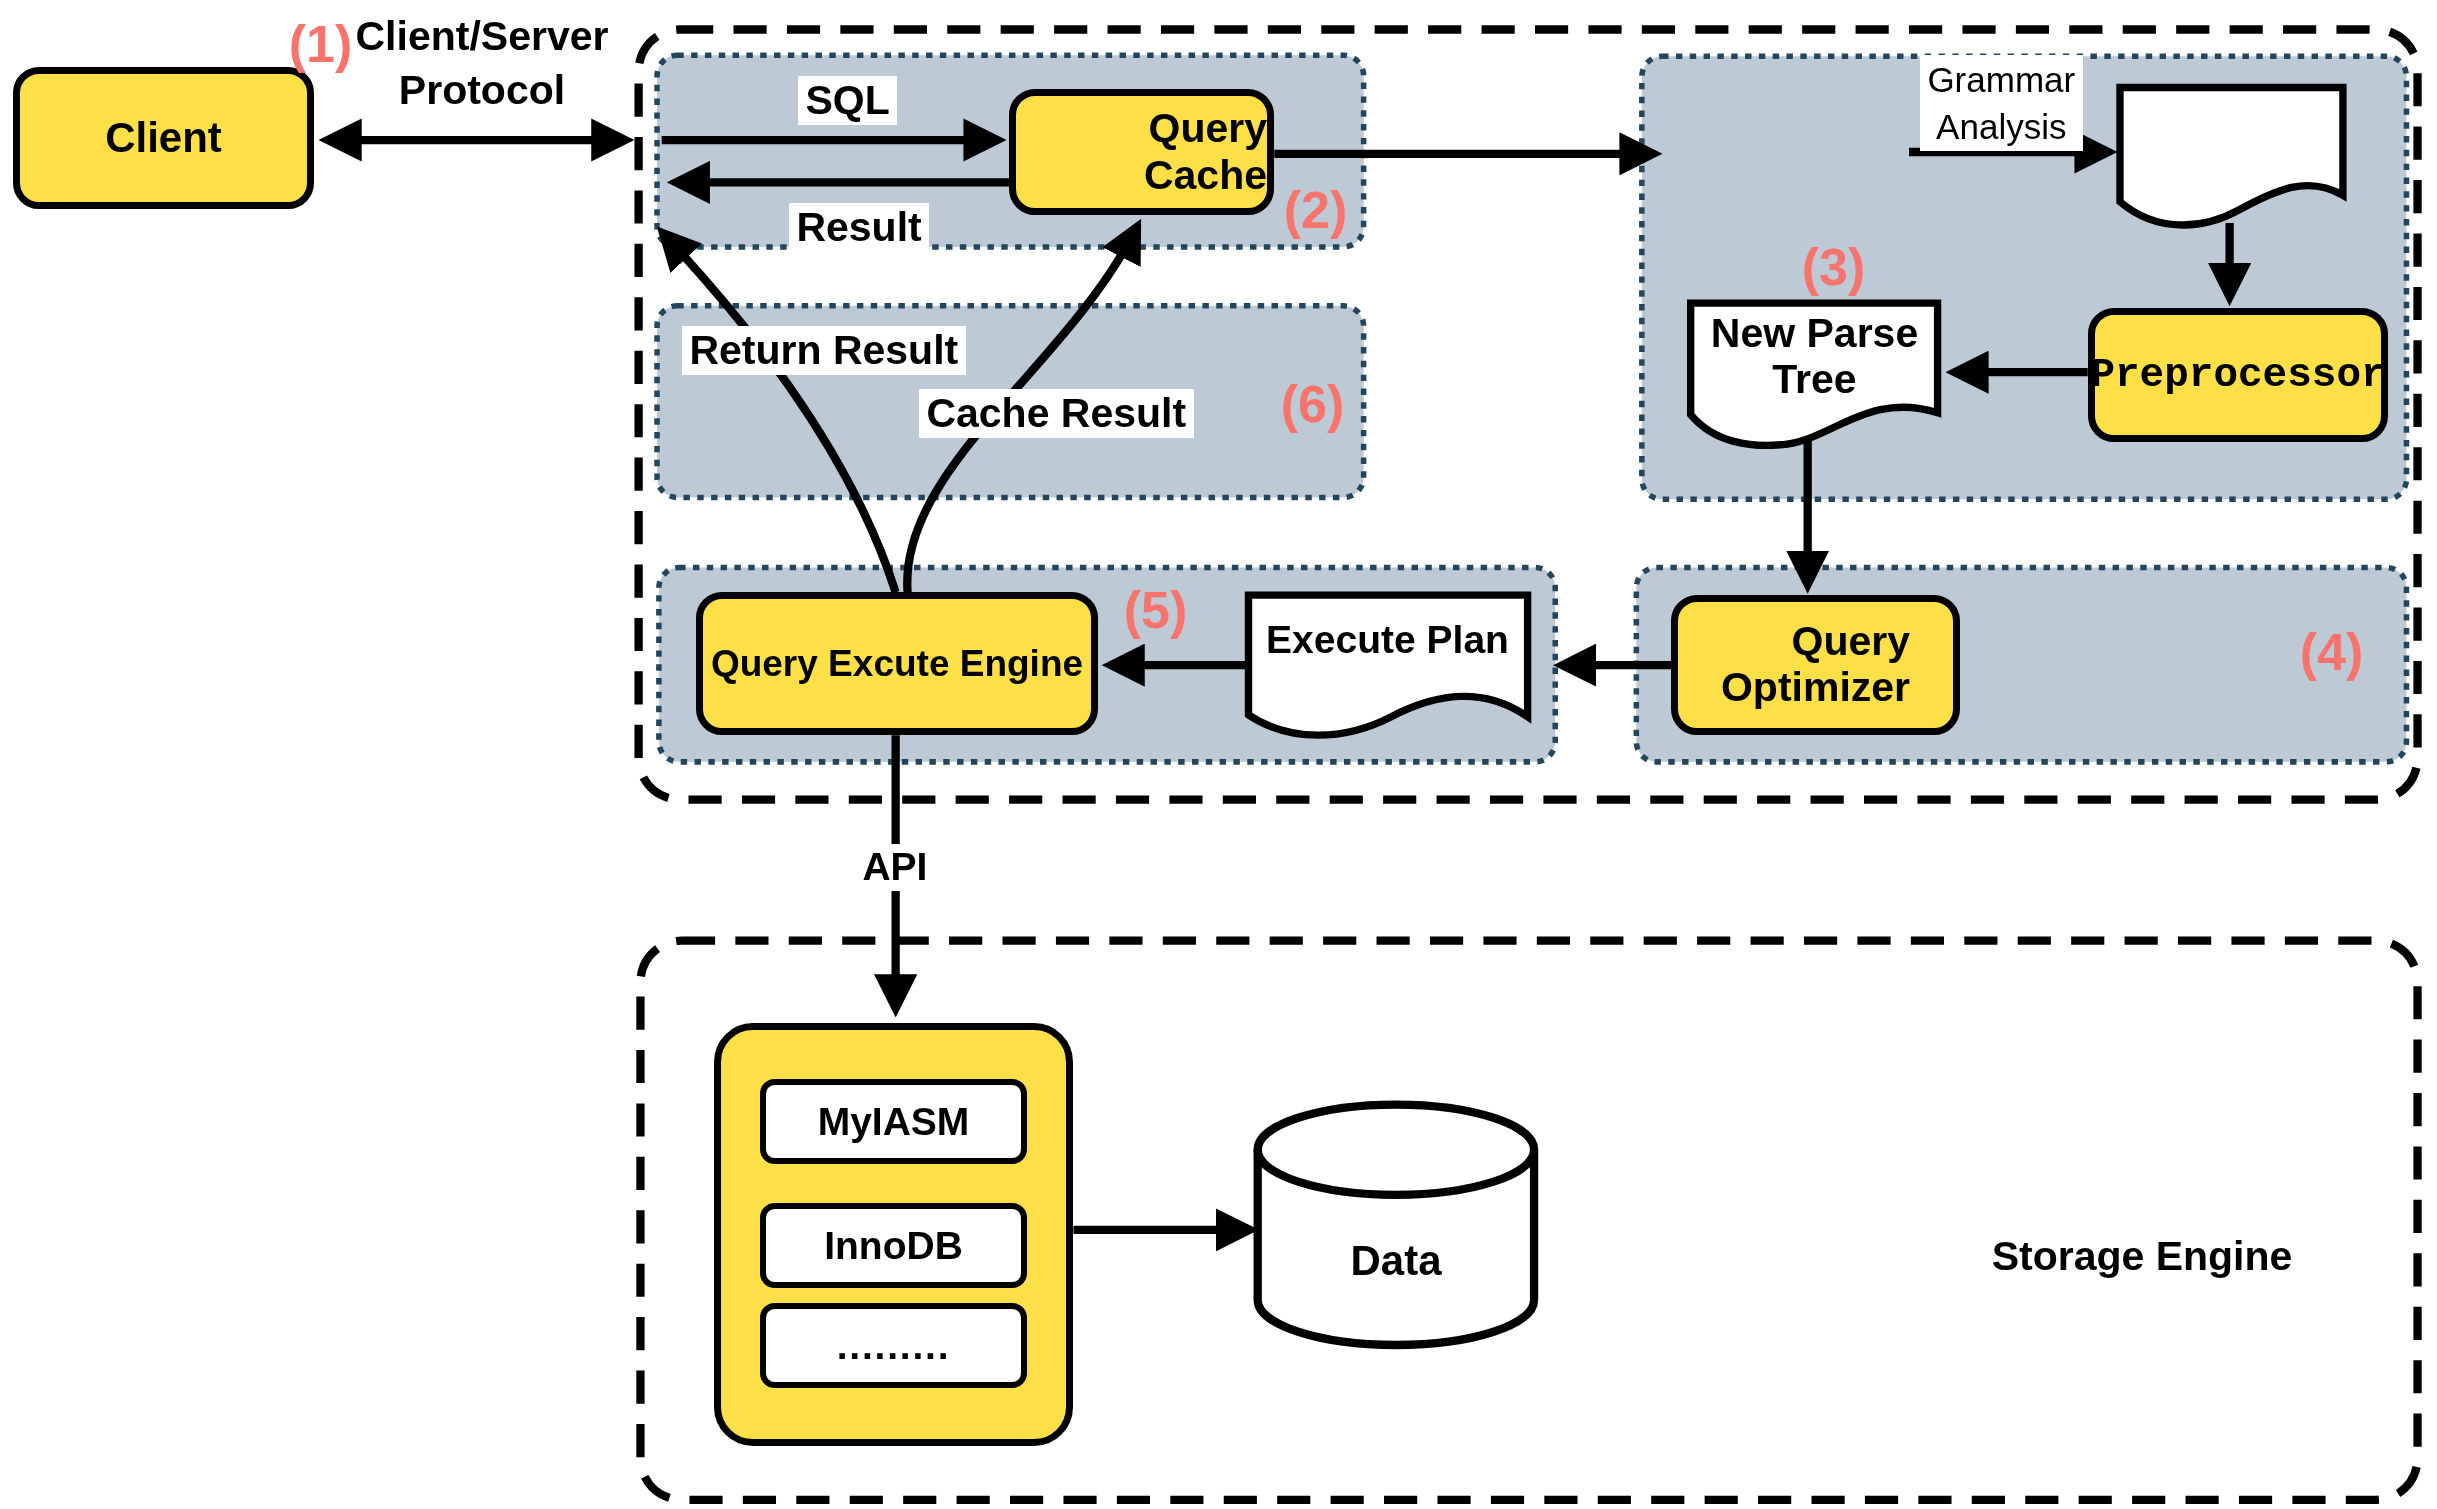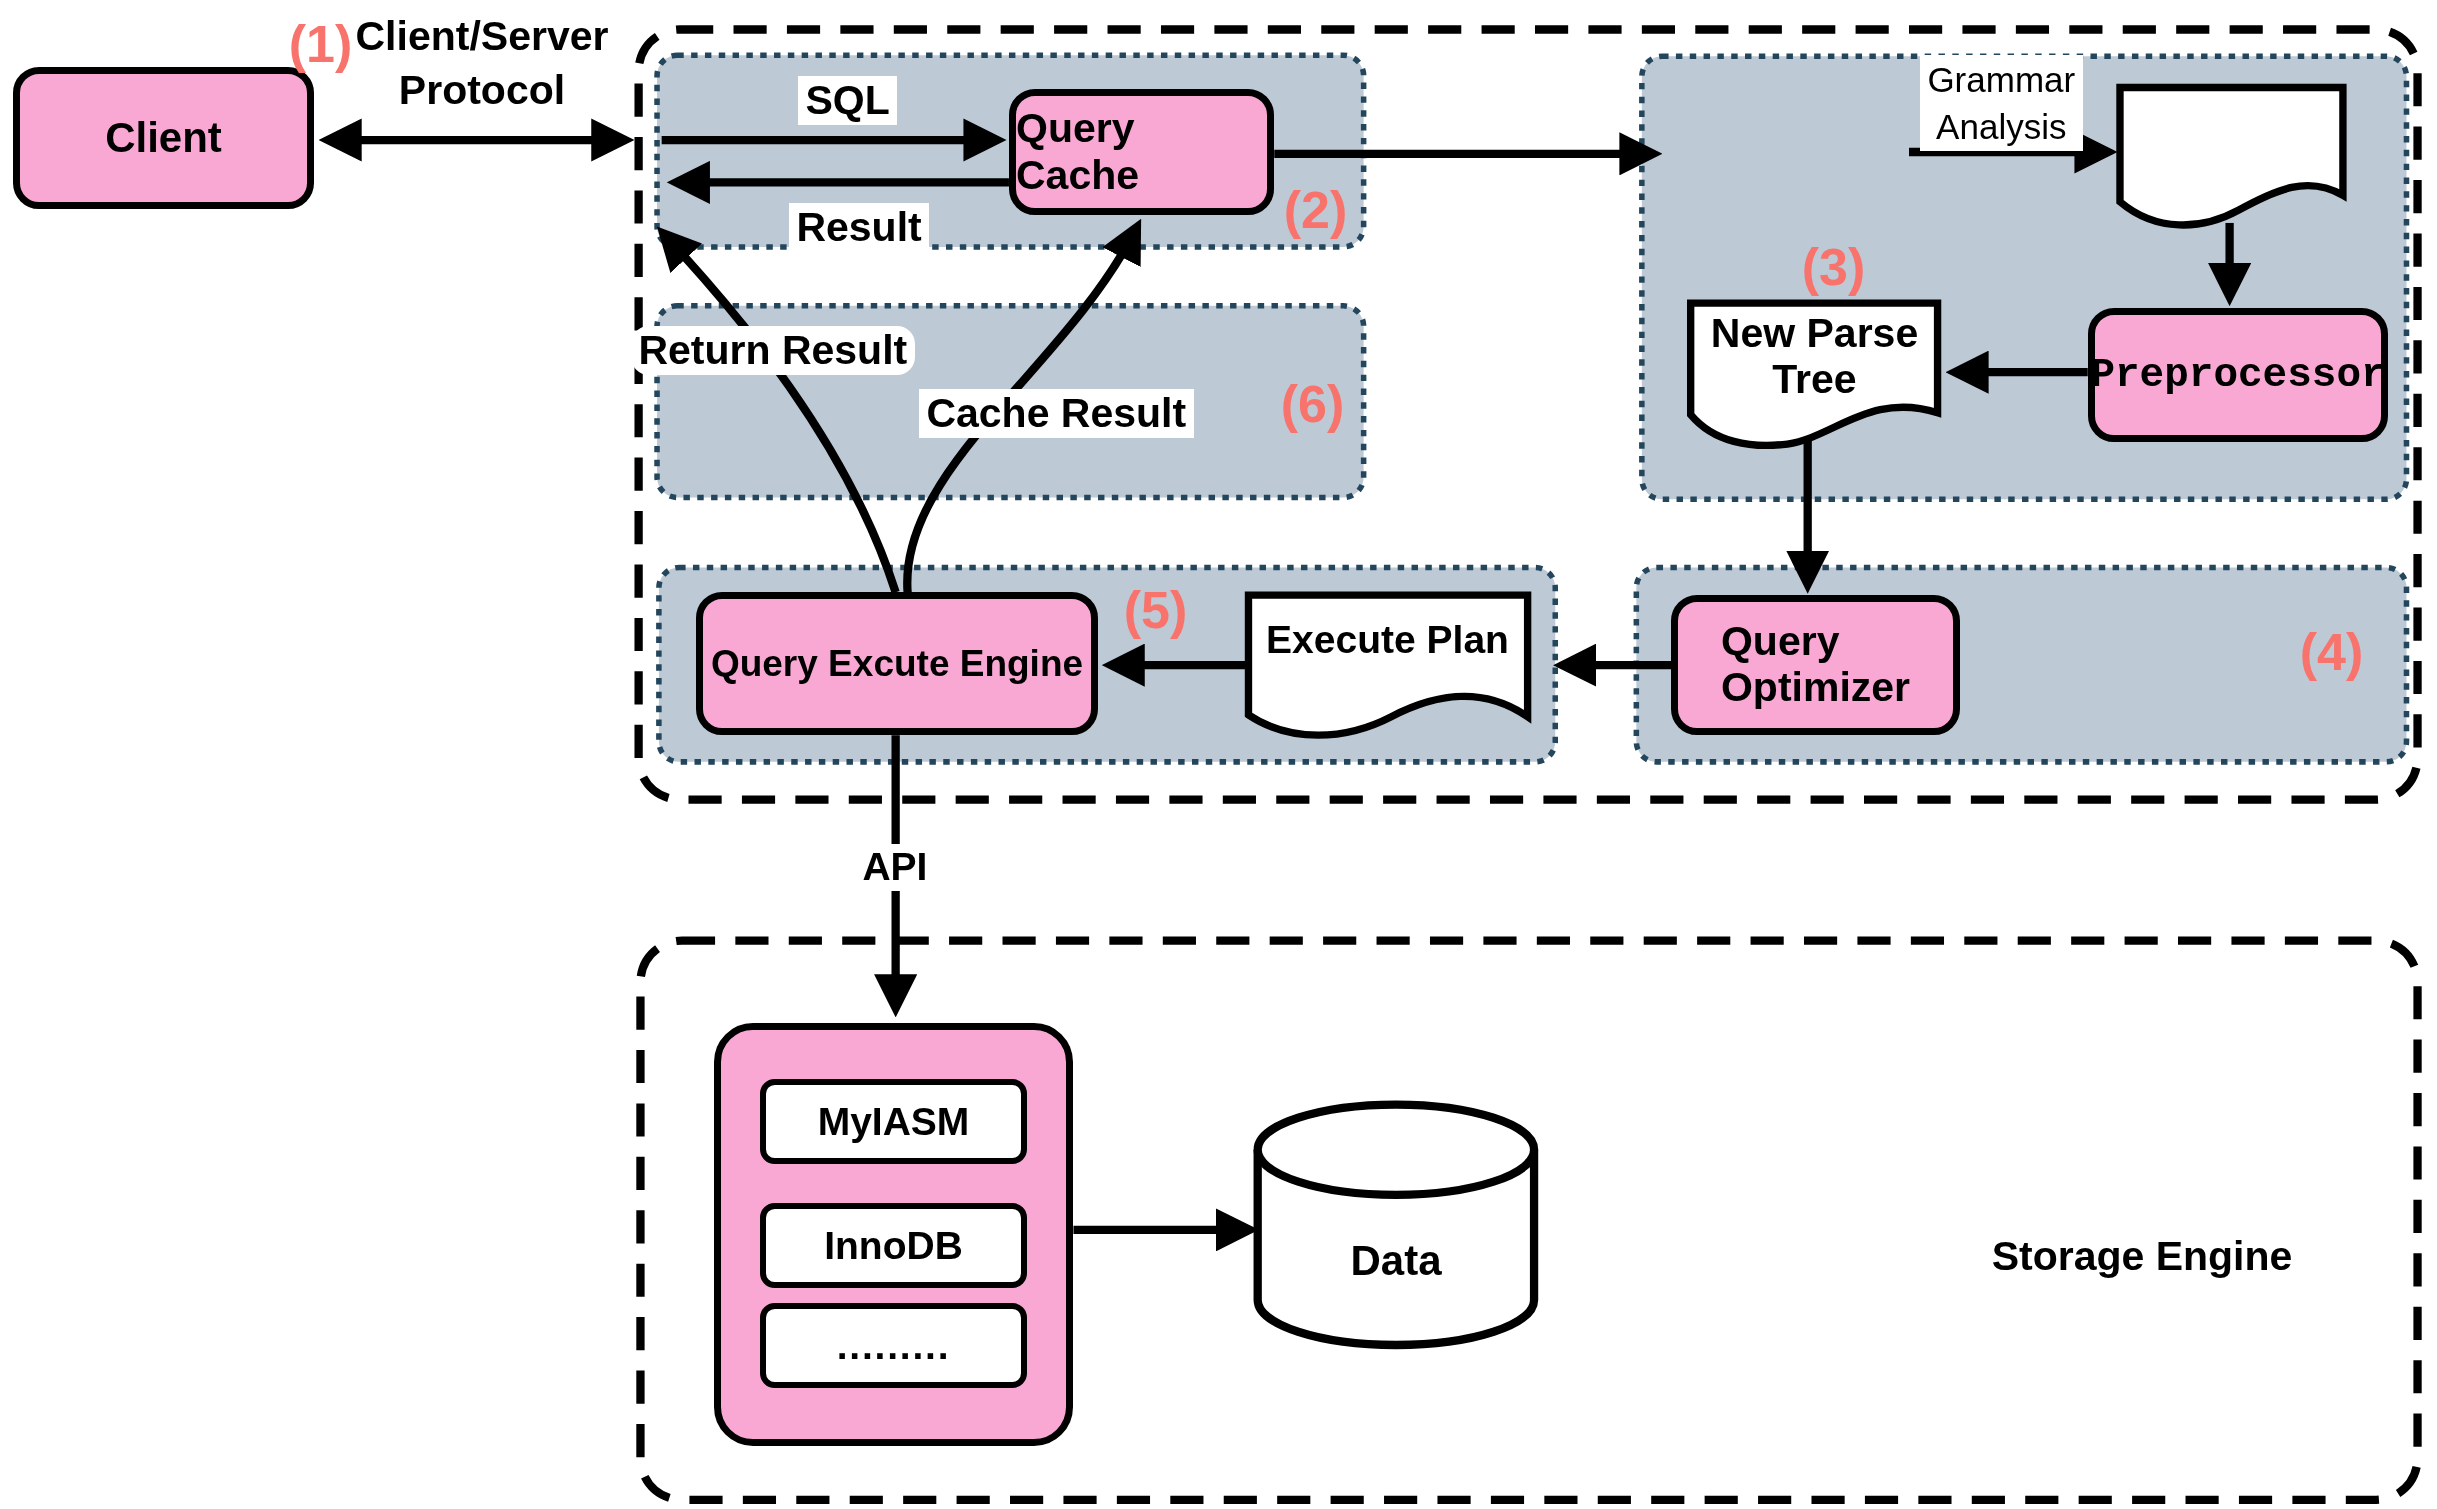--- a/index.html
+++ b/index.html
@@ -1,20 +1,20 @@
 <!DOCTYPE html>
 <html style="font-size:14.7px"><head>
 <meta charset="utf-8">
 <style>
   html,body{margin:0;padding:0;background:#fff;}
   #canvas{position:relative;width:2438px;height:1509px;background:#fff;overflow:hidden;
           font-family:"Liberation Sans","DejaVu Sans",sans-serif;color:#000;}
   #wires{position:absolute;left:0;top:0;width:2438px;height:1509px;}
-  .node{position:absolute;background:#f9a8d4;border:7.4px solid #000;border-radius:26px;
-        display:flex;align-items:center;justify-content:center;text-align:left;
+  .node{position:absolute;background:#fde047;border:7.4px solid #000;border-radius:26px;
+        display:flex;align-items:center;justify-content:center;text-align:right;
         font-weight:bold;box-sizing:border-box;}
   .doclabel{position:absolute;display:flex;align-items:center;justify-content:center;
         text-align:center;font-weight:bold;}
   .step{position:absolute;width:111px;text-align:center;font-weight:bold;font-size:52px;
         color:#F8736C;line-height:1;}
   .wlabel{position:absolute;background:#fff;padding:0.9px 7.4px;font-weight:bold;font-size:41px;
         line-height:1.15;white-space:nowrap;}
   .ml{white-space:pre-line;}
   #client{left:13px;top:67px;width:301px;height:142px;font-size:42px;}
   #query-cache{left:1009px;top:89px;width:265px;height:126px;font-size:41px;}
@@ -32,21 +32,21 @@
   #parse-tree-label{left:2120px;top:88px;width:223px;height:103px;font-size:41px;}
   #new-parse-tree-label{left:1691px;top:307px;width:247px;height:100px;font-size:41px;line-height:1.12;}
   #execute-plan-label{left:1248px;top:597px;width:279px;height:85px;font-size:39px;}
   #data-label{left:1258px;top:1218px;width:276px;height:85px;font-size:42px;}
   #protocol-label{position:absolute;left:339px;top:9.2px;width:286px;text-align:center;
         font-weight:bold;font-size:41px;line-height:1.32;}
   #grammar-label{left:1920px;top:55px;font-weight:normal;font-size:35px;line-height:1.35;
         text-align:center;white-space:pre-line;}
   #sql-label{left:798px;top:76px;}
   #result-label{left:789px;top:203px;}
-  #return-result-label{left:631px;top:326px;border-radius:18px;}
+  #return-result-label{left:682px;top:326px;}
   #cache-result-label{left:919px;top:389px;}
   #api-label{left:855px;top:844px;font-size:39px;}
   #storage-title{position:absolute;left:1990px;top:1233px;width:304px;text-align:center;
         font-weight:bold;font-size:41px;}
   #step1{left:265px;top:18.4px;}
   #step2{left:1260px;top:184px;}
   #step3{left:1778px;top:241px;}
   #step4{left:2276px;top:626px;}
   #step5{left:1100px;top:584px;}
   #step6{left:1257px;top:378px;}

